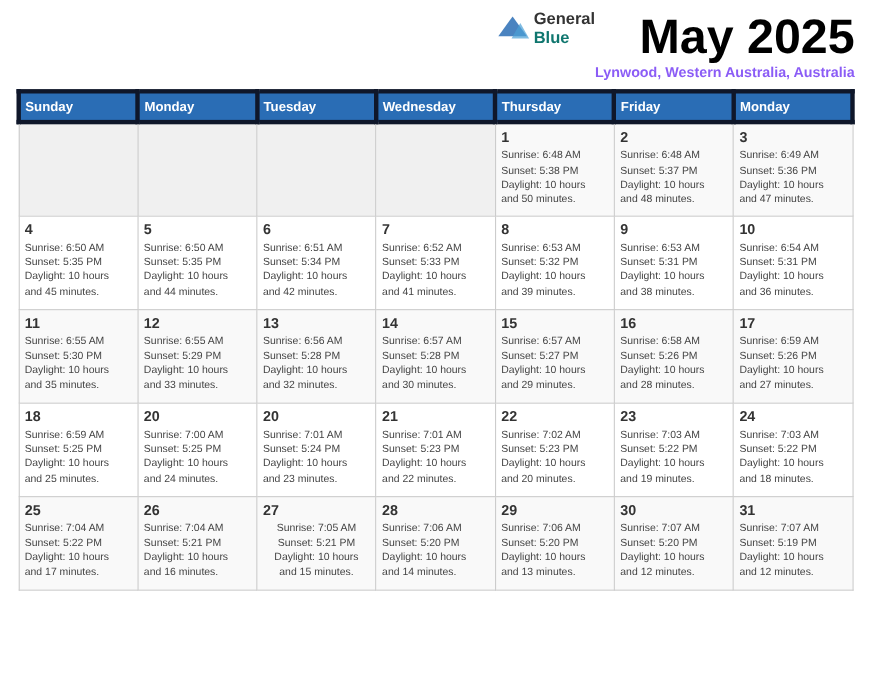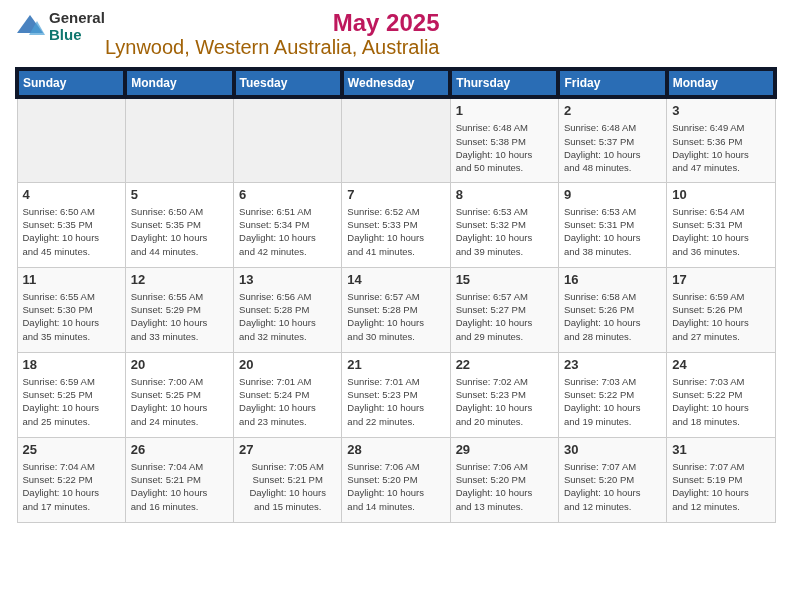--- a/index.html
+++ b/index.html
@@ -8,21 +8,21 @@
       background: #fff;
       width: 792px;
       min-height: 612px;
     }
     .container {
       width: 792px;
       padding: 10px 15px;
     }
     .header {
       display: flex;
-      justify-content: flex-start;
+      justify-content: flex-end;
       align-items: flex-start;
       margin-bottom: 8px;
     }
     .logo {
       display: flex;
       align-items: center;
       gap: 4px;
     }
     .logo-text {
       display: flex;
@@ -40,28 +40,29 @@
       color: #0f766e;
     }
     .logo-icon {
       width: 30px;
       height: 28px;
     }
     .title-block {
       text-align: right;
     }
     .month-title {
-      font-size: 24px;
-      font-weight: bold;
-      color: #be185d;
+      font-size: 44px;
+      font-weight: bold;
+      color: #000000;
       line-height: 1.1;
     }
     .location {
-      font-size: 20px;
-      color: #a16207;
+      font-size: 13px;
+      color: #8b5cf6;
+      font-weight: bold;
     }
     table {
       width: 100%;
       border-collapse: collapse;
       table-layout: fixed;
     }
     thead th {
       background-color: #2a6db5;
       color: #fff;
       font-size: 12px;

